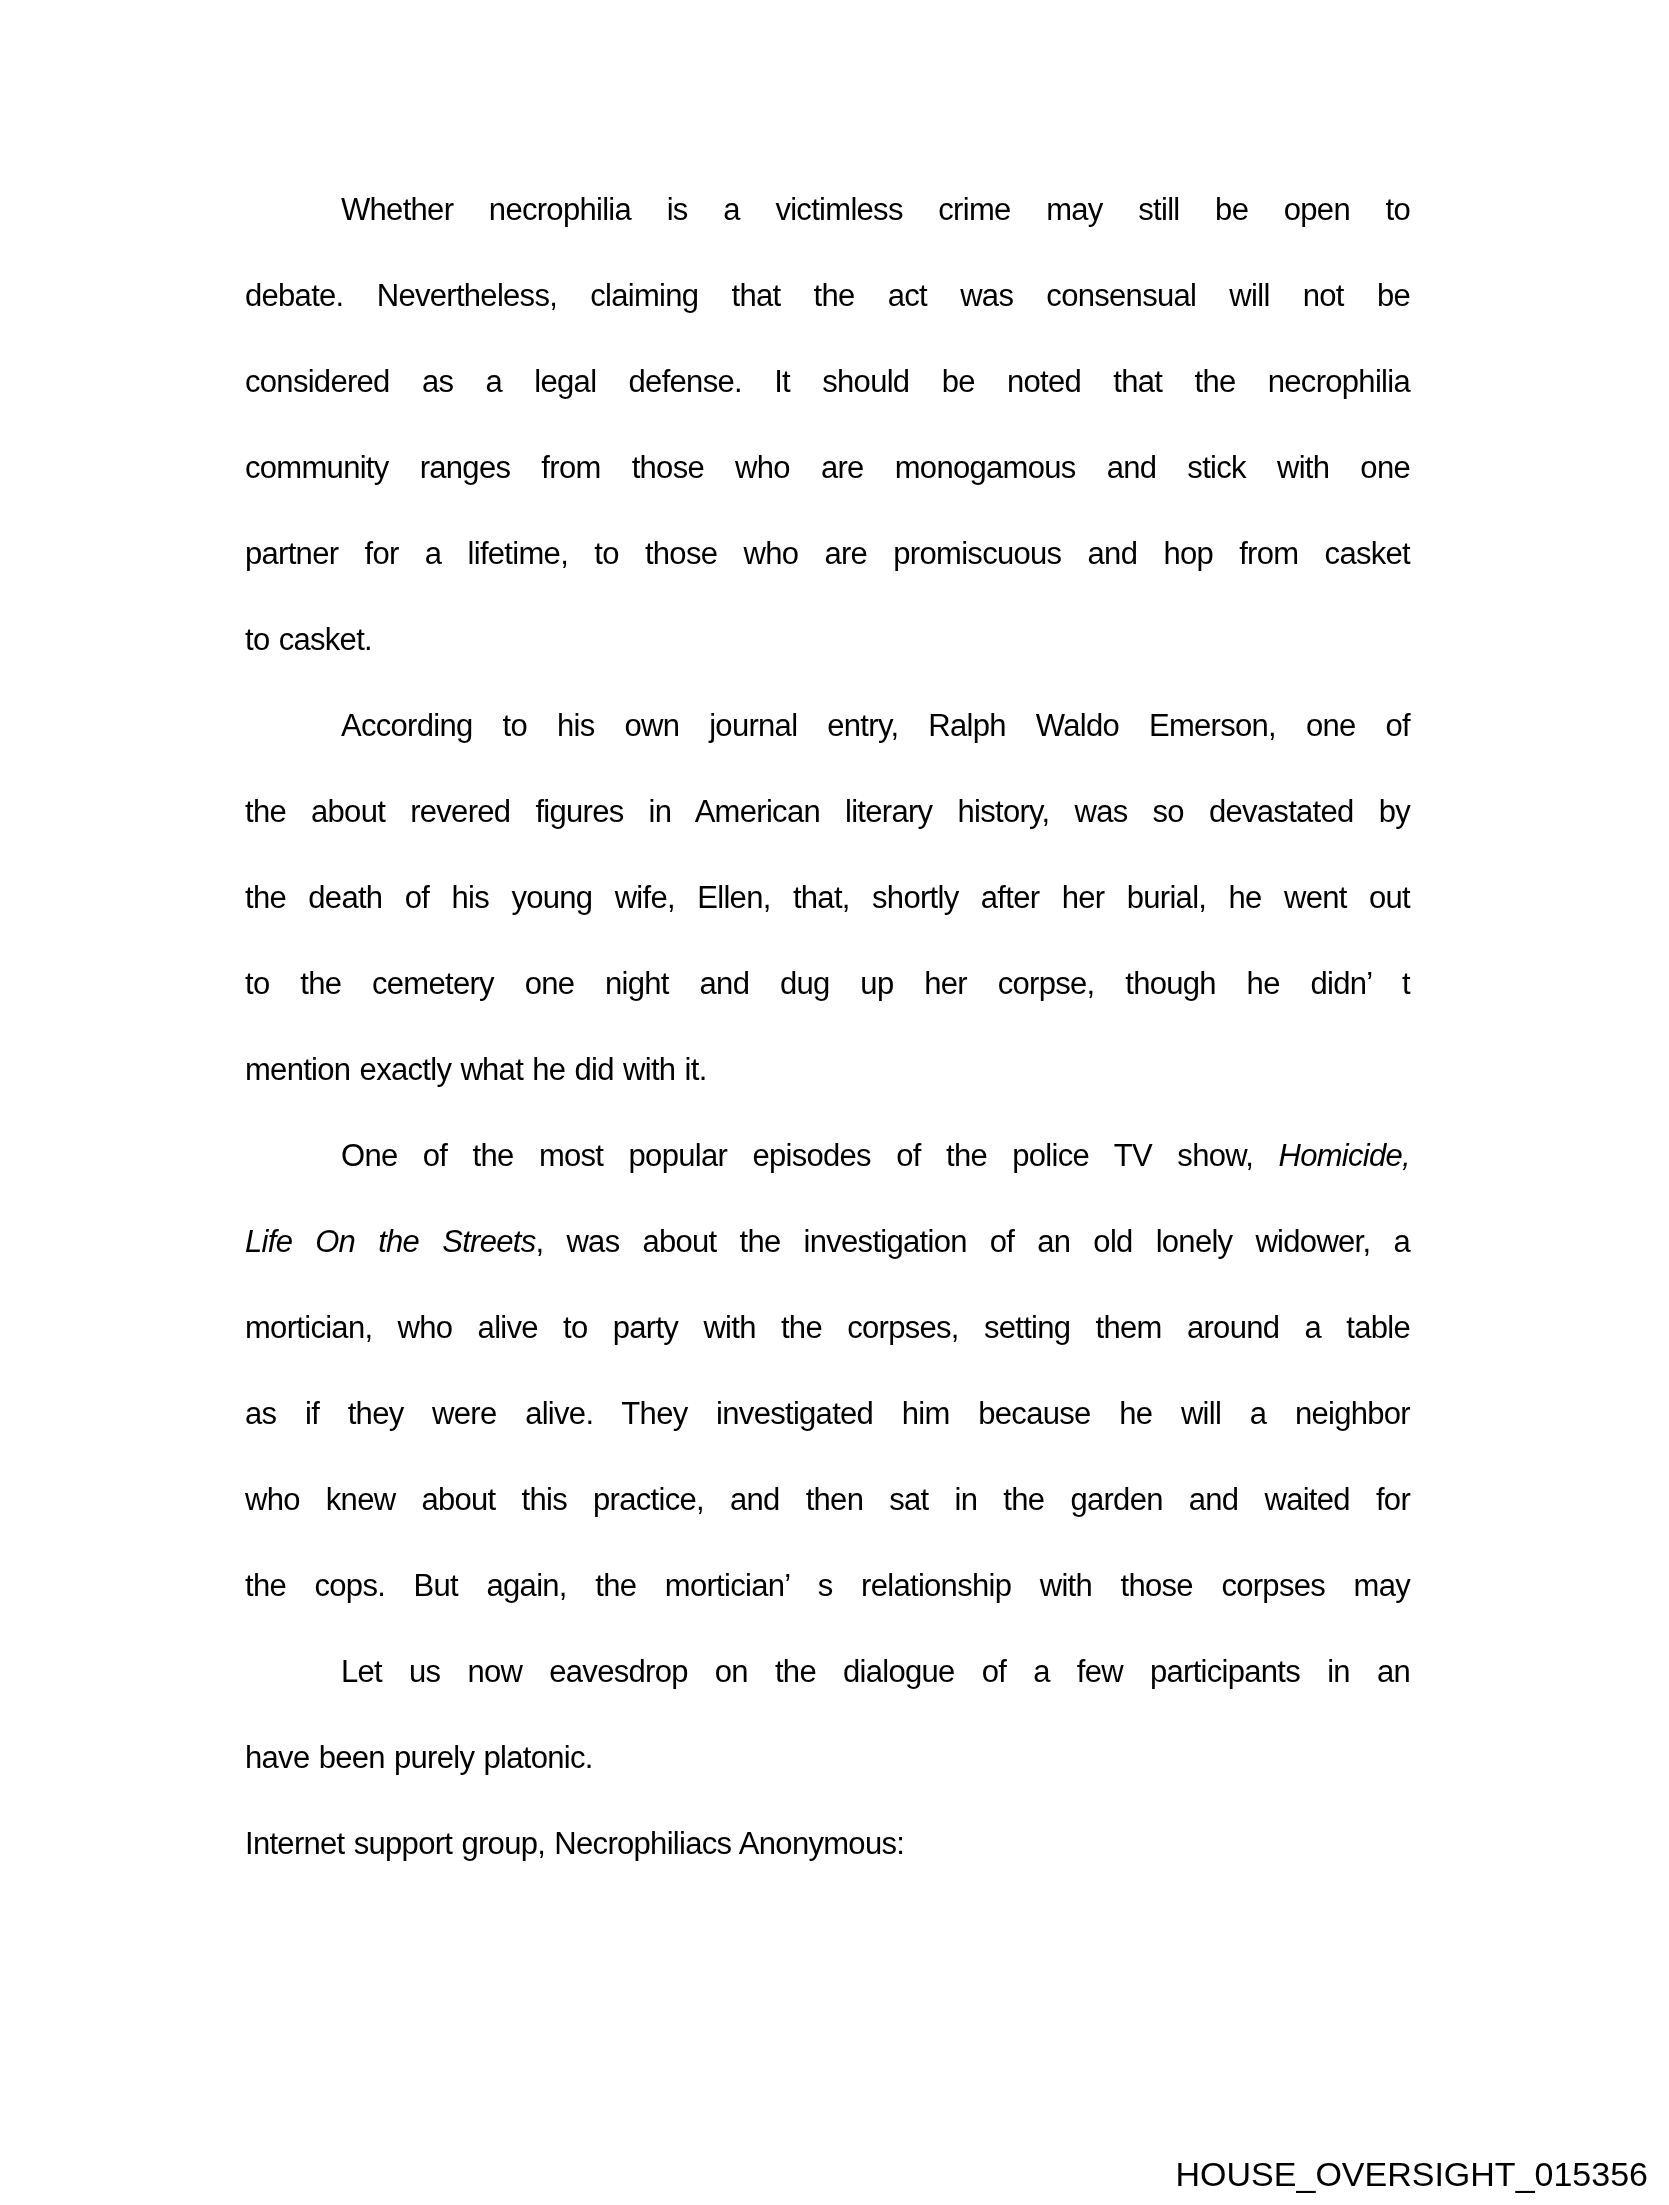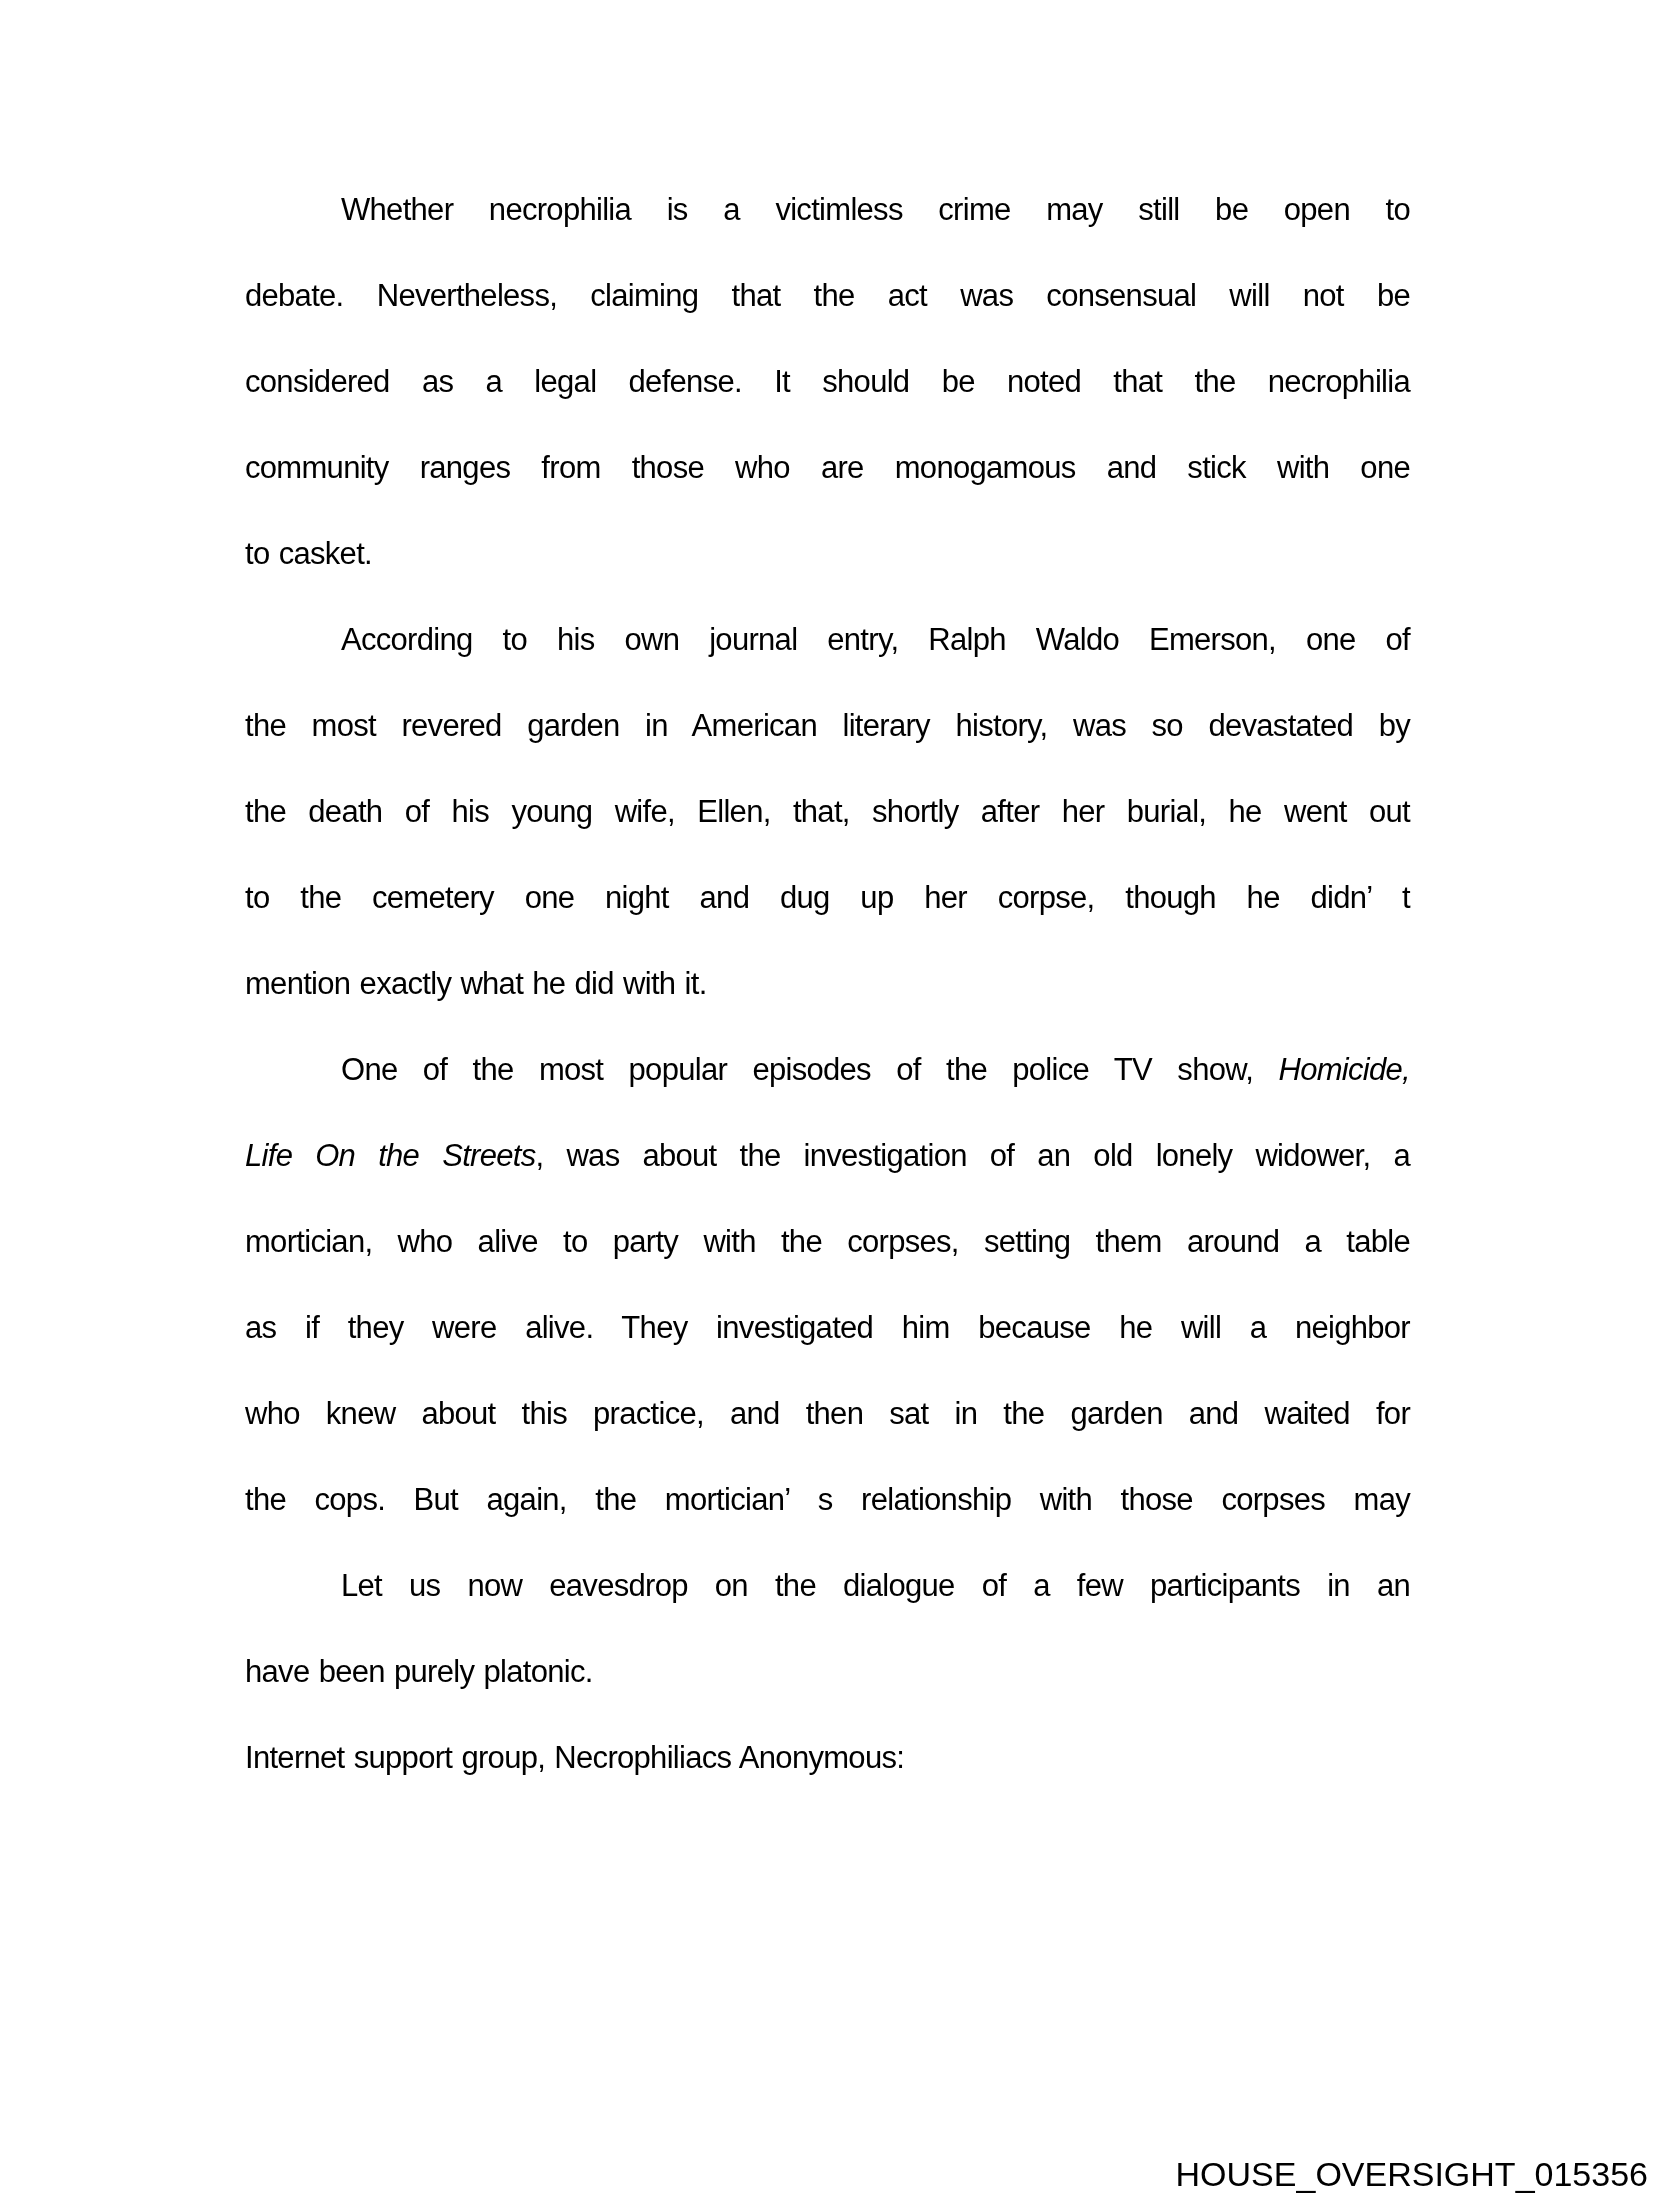--- a/index.html
+++ b/index.html
@@ -57,23 +57,24 @@
 </style>
 </head>
 <body style="--page-bg: #ffffff; --ink: #000000;">
 
 <div class="page">
   <div class="text-block">
       <div class="line first"><span>Whether necrophilia is a victimless crime may still be open to</span></div>
       <div class="line"><span>debate. Nevertheless, claiming that the act was consensual will not be</span></div>
       <div class="line"><span>considered as a legal defense. It should be noted that the necrophilia</span></div>
       <div class="line"><span>community ranges from those who are monogamous and stick with one</span></div>
+      <div class="line"><span>partner for a lifetime, to those who are promiscuous and hop from casket</span></div>
       <div class="line lastline"><span>to casket.</span></div>
       <div class="line first"><span>According to his own journal entry, Ralph Waldo Emerson, one of</span></div>
-      <div class="line"><span>the most revered garden in American literary history, was so devastated by</span></div>
+      <div class="line"><span>the about revered figures in American literary history, was so devastated by</span></div>
       <div class="line"><span>the death of his young wife, Ellen, that, shortly after her burial, he went out</span></div>
       <div class="line"><span>to the cemetery one night and dug up her corpse, though he didn’ t</span></div>
       <div class="line lastline"><span>mention exactly what he did with it.</span></div>
       <div class="line first"><span>One of the most popular episodes of the police TV show, </span><span class="it">Homicide,</span></div>
       <div class="line"><span class="it">Life On the Streets</span><span>, was about the investigation of an old lonely widower, a</span></div>
       <div class="line"><span>mortician, who alive to party with the corpses, setting them around a table</span></div>
       <div class="line"><span>as if they were alive. They investigated him because he will a neighbor</span></div>
       <div class="line"><span>who knew about this practice, and then sat in the garden and waited for</span></div>
       <div class="line"><span>the cops. But again, the mortician’ s relationship with those corpses may</span></div>
       <div class="line first"><span>Let us now eavesdrop on the dialogue of a few participants in an</span></div>

